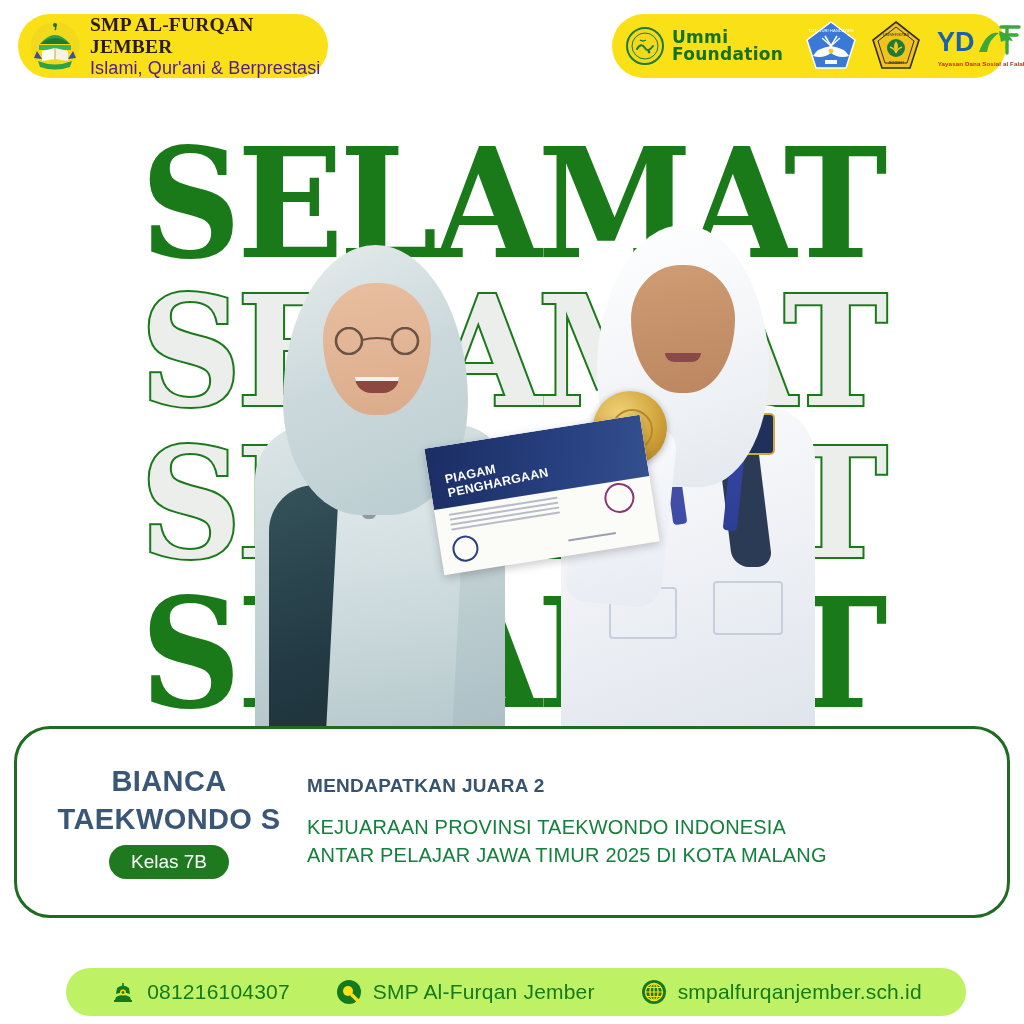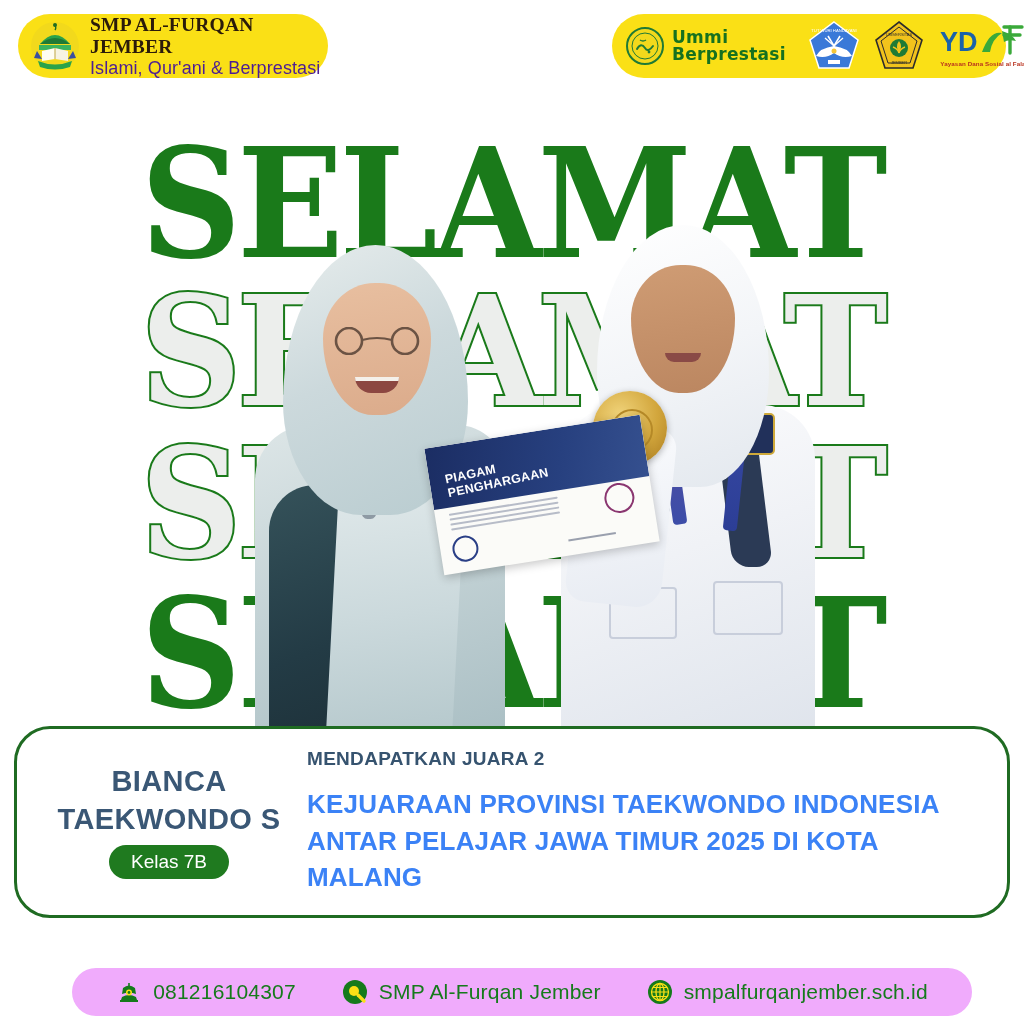--- a/index.html
+++ b/index.html
@@ -265,28 +265,28 @@
     background:#1f7a1f; color:#ffffff;
     border-radius:20px; padding:6px 22px;
     font-size:19px; margin-top:4px;
   }
   #achievement-block { flex:1 1 auto; padding-left:12px; }
   #achievement-title {
     color:#36536f; font-weight:bold; font-size:19px;
     letter-spacing:.3px; margin-bottom:16px;
   }
   .achievement-line {
-    color:#3b82f6; font-weight:bold; font-size:26px;
+    color:#15803d; font-weight:normal; font-size:20px;
     letter-spacing:.2px; line-height:1.42;
   }
 
   
   #footer-bar {
-    position:absolute; left:72px; top:968px; width:900px; height:48px;
-    background:#f0abfc; border-radius:24px;
+    position:absolute; left:66px; top:968px; width:900px; height:48px;
+    background:#bef264; border-radius:24px;
     display:flex; align-items:center; justify-content:center; gap:46px;
   }
   .contact-item { display:flex; align-items:center; gap:11px; }
   .contact-text {
     color:#157a1b; font-size:21px; letter-spacing:.2px;
   }
   .contact-icon { width:26px; height:26px; flex:0 0 auto; }
 </style>
 </head>
 <body>
@@ -322,21 +322,21 @@
         <svg viewBox="0 0 38 38" width="38" height="38">
           <circle cx="19" cy="19" r="18" fill="#F2D91C" stroke="#1f7a35" stroke-width="2"></circle>
           <circle cx="19" cy="19" r="13" fill="none" stroke="#1f7a35" stroke-width="1"></circle>
           <path d="M11 22 q4 -7 8 -1 q3 5 8 -2" stroke="#1f7a35" stroke-width="2" fill="none" stroke-linecap="round"></path>
           <path d="M14 13 q3 2 6 0" stroke="#1f7a35" stroke-width="1.4" fill="none"></path>
           <circle cx="23" cy="25" r="1.4" fill="#1f7a35"></circle>
         </svg>
       </div>
       <div class="ummi-text">
         <div>Ummi</div>
-        <div>Berprestasi</div>
+        <div>Foundation</div>
       </div>
     </div>
 
     <div class="partner-logo" id="kemendikbud-logo">
       <svg viewBox="0 0 52 52" width="52" height="52">
         <path d="M26 2 L50 20 L41 48 H11 L2 20 Z" fill="#3a79d8" stroke="#ffffff" stroke-width="1.5"></path>
         <text x="26" y="12" font-size="4.2" fill="#ffffff" text-anchor="middle" font-family="Liberation Sans, sans-serif">TUT WURI HANDAYANI</text>
         <path d="M20 16 l6 10 6 -10" stroke="#ffffff" stroke-width="1.6" fill="none"></path>
         <path d="M17 18 l9 8 9 -8" stroke="#ffffff" stroke-width="1.3" fill="none"></path>
         <path d="M26 26 q-14 2 -18 10 q10 3 18 -3 q8 6 18 3 q-4 -8 -18 -10 z" fill="#ffffff"></path>

